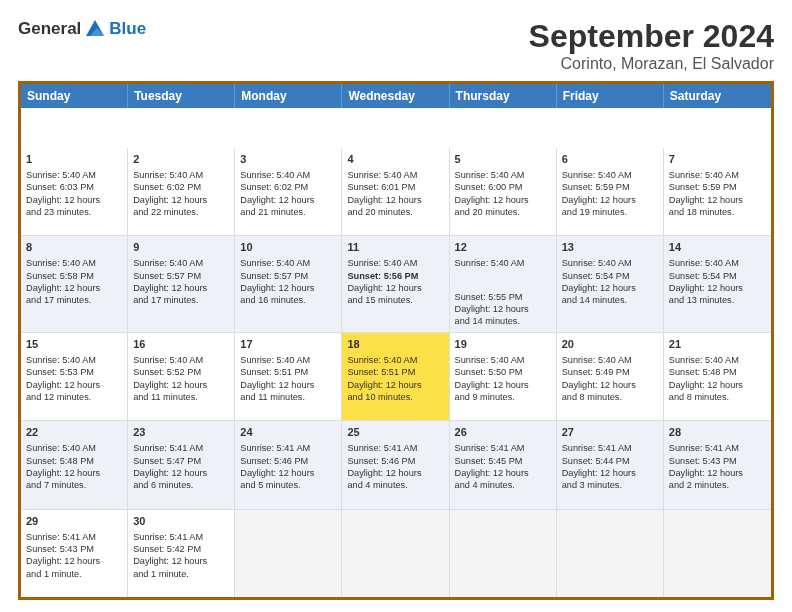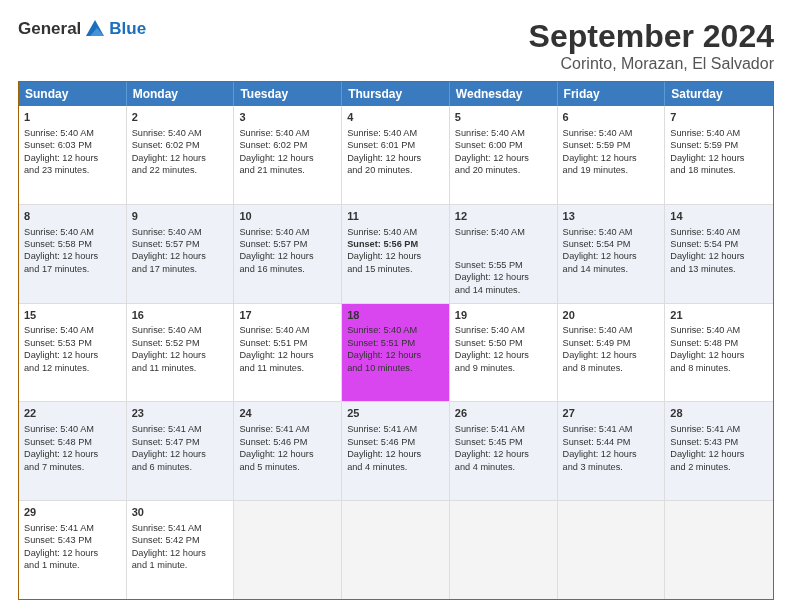--- a/index.html
+++ b/index.html
@@ -44,21 +44,22 @@
     }
     .subtitle {
       font-size: 16px;
       color: #555;
       font-weight: normal;
     }
     .calendar {
       flex: 1;
       display: flex;
       flex-direction: column;
-      border: 1px solid #a16207;
+      border: 3px solid #a16207;
+      gap: 40px;
     }
     .cal-header {
       display: grid;
       grid-template-columns: repeat(7, 1fr);
       background: #3a7abf;
     }
     .cal-header-cell {
       color: #fff;
       font-weight: bold;
       font-size: 12px;
@@ -119,24 +120,24 @@
     </div>
     <div class="title-area">
       <div class="month-title">September 2024</div>
       <div class="subtitle">Corinto, Morazan, El Salvador</div>
     </div>
   </div>
 
   <div class="calendar">
     <div class="cal-header">
       <div class="cal-header-cell">Sunday</div>
+      <div class="cal-header-cell">Tuesday</div>
       <div class="cal-header-cell">Monday</div>
-      <div class="cal-header-cell">Tuesday</div>
+      <div class="cal-header-cell">Wednesday</div>
       <div class="cal-header-cell">Thursday</div>
-      <div class="cal-header-cell">Wednesday</div>
       <div class="cal-header-cell">Friday</div>
       <div class="cal-header-cell">Saturday</div>
     </div>
     <div class="cal-body" id="cal-body">
     <div class="cal-row">
           <div class="cal-cell" style="background: rgb(255, 255, 255);">
             <span class="day-num">1</span>
             <span style="display: block;">Sunrise: 5:40 AM</span>
             <span style="display: block;">Sunset: 6:03 PM</span>
             <span style="display: block;">Daylight: 12 hours</span>
@@ -251,21 +252,21 @@
             <span style="display: block;">Daylight: 12 hours</span>
             <span style="display: block;">and 11 minutes.</span>
           </div>
           <div class="cal-cell" style="background: rgb(255, 255, 255);">
             <span class="day-num">17</span>
             <span style="display: block;">Sunrise: 5:40 AM</span>
             <span style="display: block;">Sunset: 5:51 PM</span>
             <span style="display: block;">Daylight: 12 hours</span>
             <span style="display: block;">and 11 minutes.</span>
           </div>
-          <div class="cal-cell" style="background: #d946ef;">
+          <div class="cal-cell" style="background: #fde047;">
             <span class="day-num">18</span>
             <span style="display: block;">Sunrise: 5:40 AM</span>
             <span style="display: block;">Sunset: 5:51 PM</span>
             <span style="display: block;">Daylight: 12 hours</span>
             <span style="display: block;">and 10 minutes.</span>
           </div>
           <div class="cal-cell" style="background: rgb(255, 255, 255);">
             <span class="day-num">19</span>
             <span style="display: block;">Sunrise: 5:40 AM</span>
             <span style="display: block;">Sunset: 5:50 PM</span>

